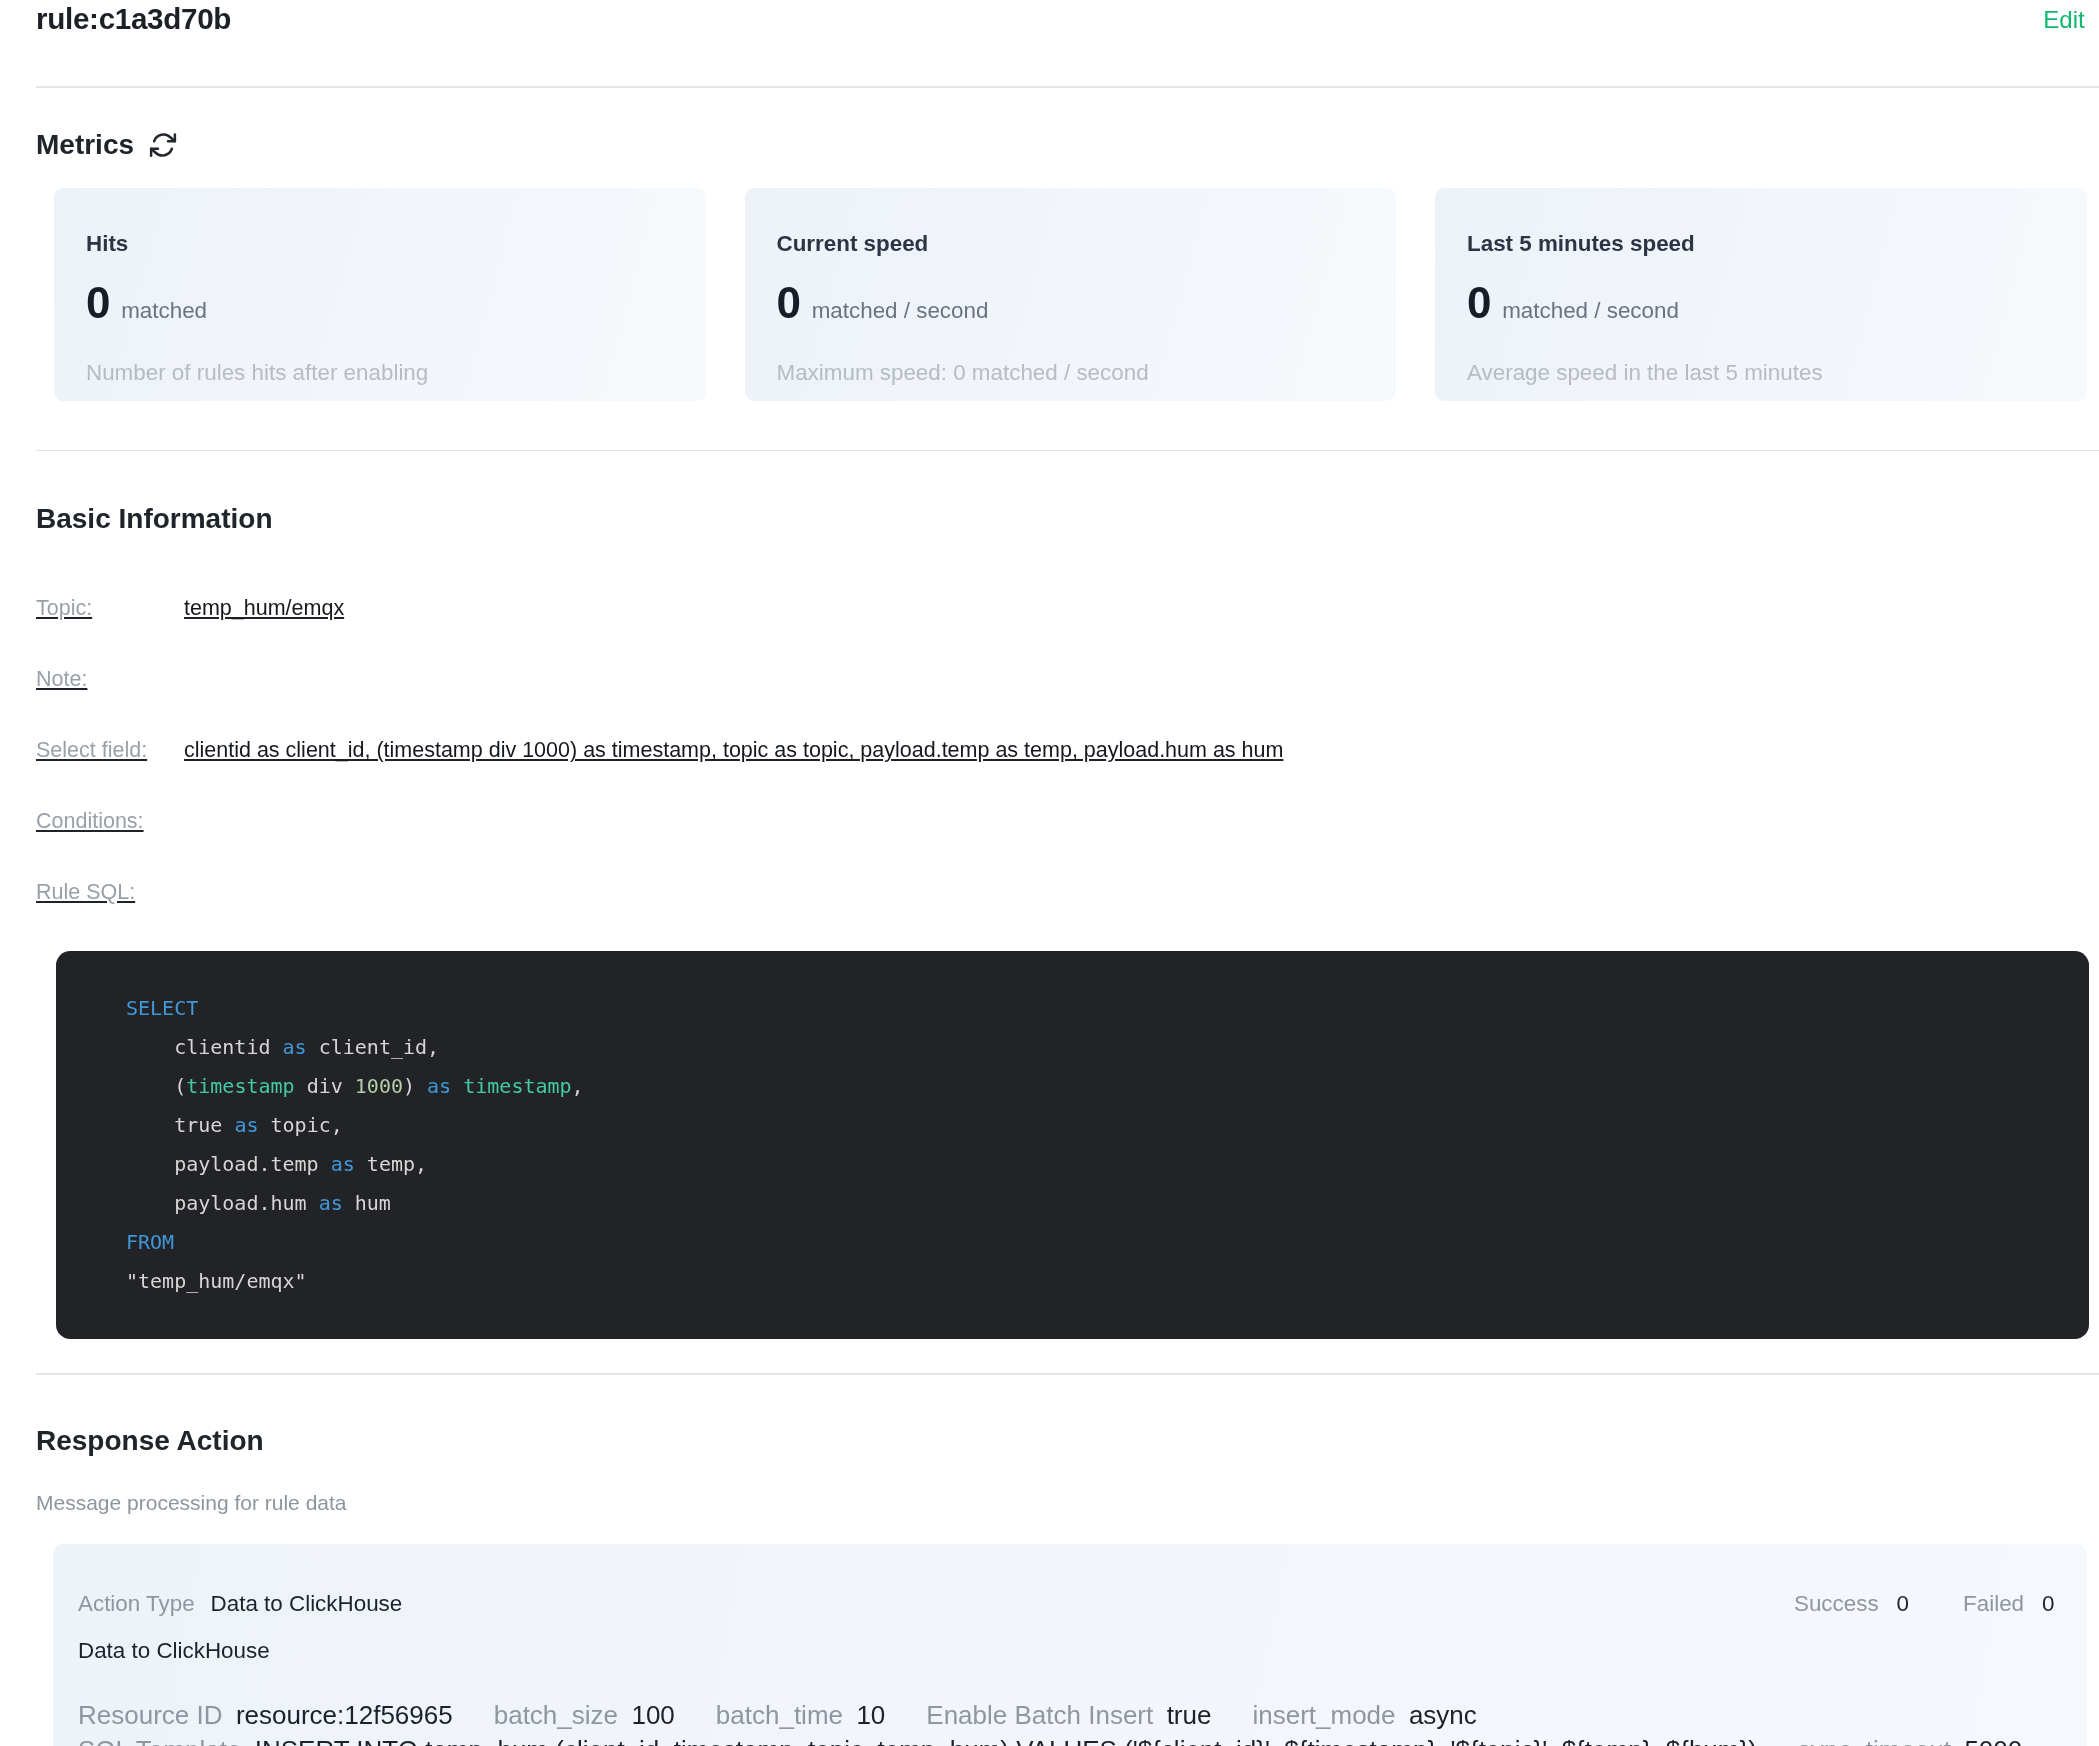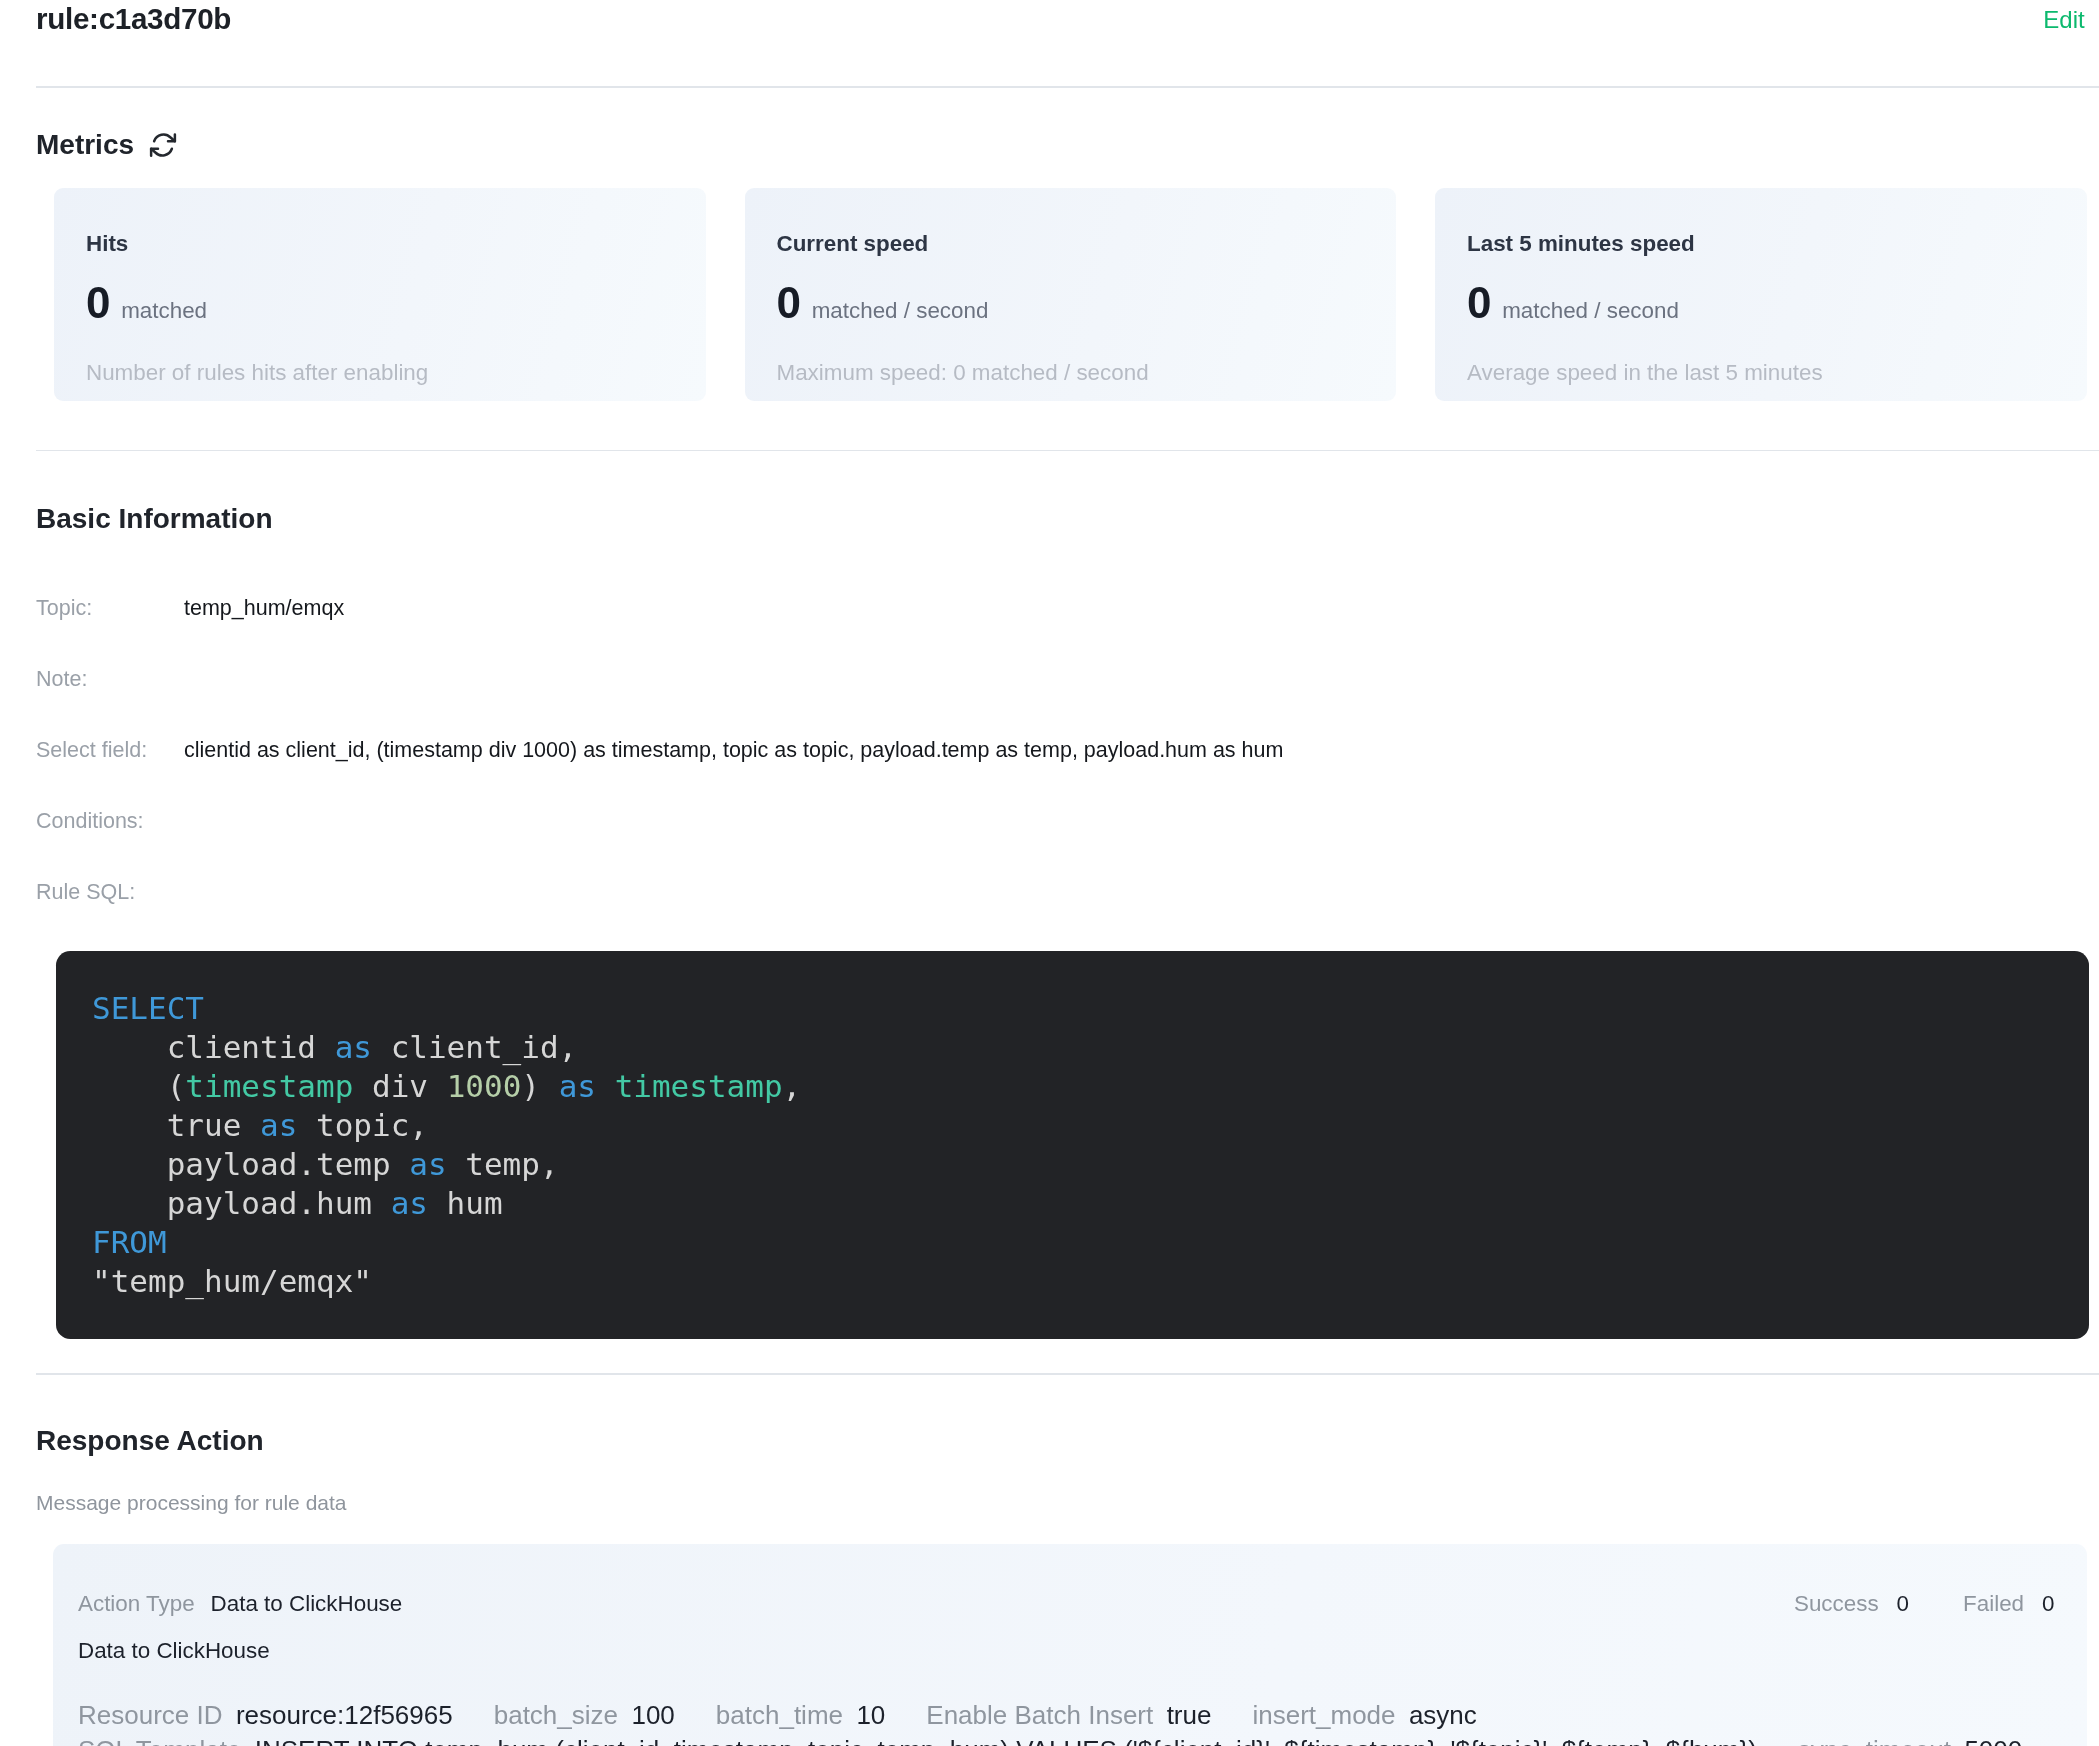--- a/index.html
+++ b/index.html
@@ -39,29 +39,29 @@
   .cards{display:grid;grid-template-columns:repeat(3,1fr);gap:39px;margin:27px 12.5px 0 54px;}
   .metric-card{height:213px;border-radius:9px;padding:43px 32px;
     background:linear-gradient(105deg,var(--card-bg-start) 0%,#f2f6fb 55%,var(--card-bg-end) 100%);}
   .card-title{font-size:22.4px;font-weight:700;color:#2d3544;}
   .card-value-row{display:flex;align-items:baseline;margin-top:21.5px;}
   .card-value{font-size:44px;font-weight:700;color:#171c26;}
   .card-unit{font-size:22.4px;color:var(--unit-gray);margin-left:10.7px;}
   .card-desc{margin-top:32px;font-size:22.4px;color:var(--desc-gray);}
   
   .basic-heading{margin:52px 0 0 36px;}
-  .info-rows{margin:61px 0 0 36px;}
+  .info-rows{margin:61px 0 0 36px;text-decoration:underline;}
   .info-row{display:flex;margin-bottom:46px;font-size:21.5px;line-height:25px;}
   .info-label{width:148px;flex-shrink:0;color:var(--label-gray);}
   .info-value{color:var(--value-dark);padding-right:36px;}
   
   .code-block{margin:0 9.9px 0 56px;background:var(--code-bg);border-radius:14.3px;
     padding:38px 36px;min-height:367px;}
-  .code-line{font-family:"DejaVu Sans Mono",monospace;font-size:31px;line-height:39px;
-    white-space:pre;color:#d6d6d6;}
+  .code-line{font-family:"DejaVu Sans Mono",monospace;font-size:20px;line-height:39px;
+    white-space:pre;color:#d6d6d6;margin-left:34px;}
   
   .response-heading{margin:50px 0 0 36px;}
   .response-subtitle{margin:34px 0 0 36px;font-size:21px;color:#8f959d;}
   .action-card{margin:29px 12.5px 0 53px;border-radius:10.7px;min-height:287px;
     background:linear-gradient(100deg,#eef3f9 0%,#f3f7fc 60%,#f5f9fd 100%);
     padding:47px 32px 54px 25px;}
   .action-row-1{display:flex;justify-content:space-between;align-items:baseline;font-size:22.4px;}
   .action-type{display:flex;align-items:baseline;gap:16px;}
   .attr-label{color:#8f969f;}
   .attr-value{color:#1c212b;}

